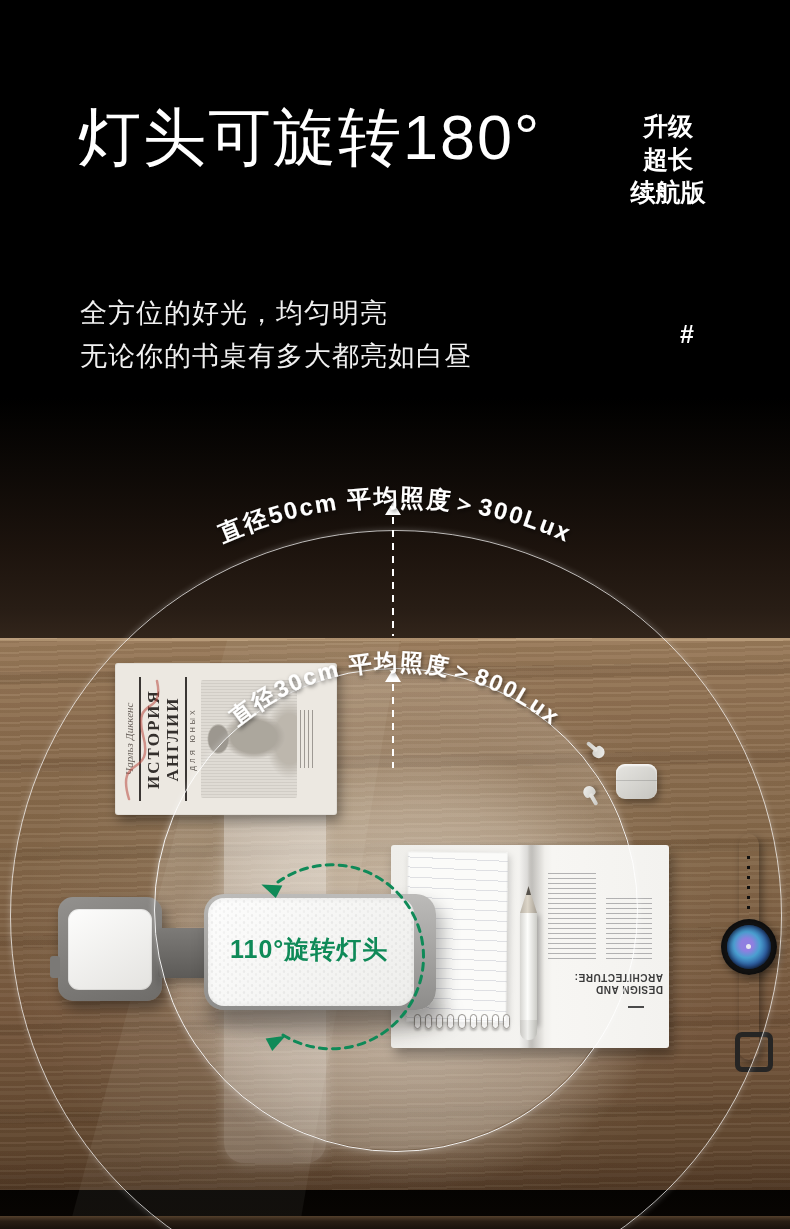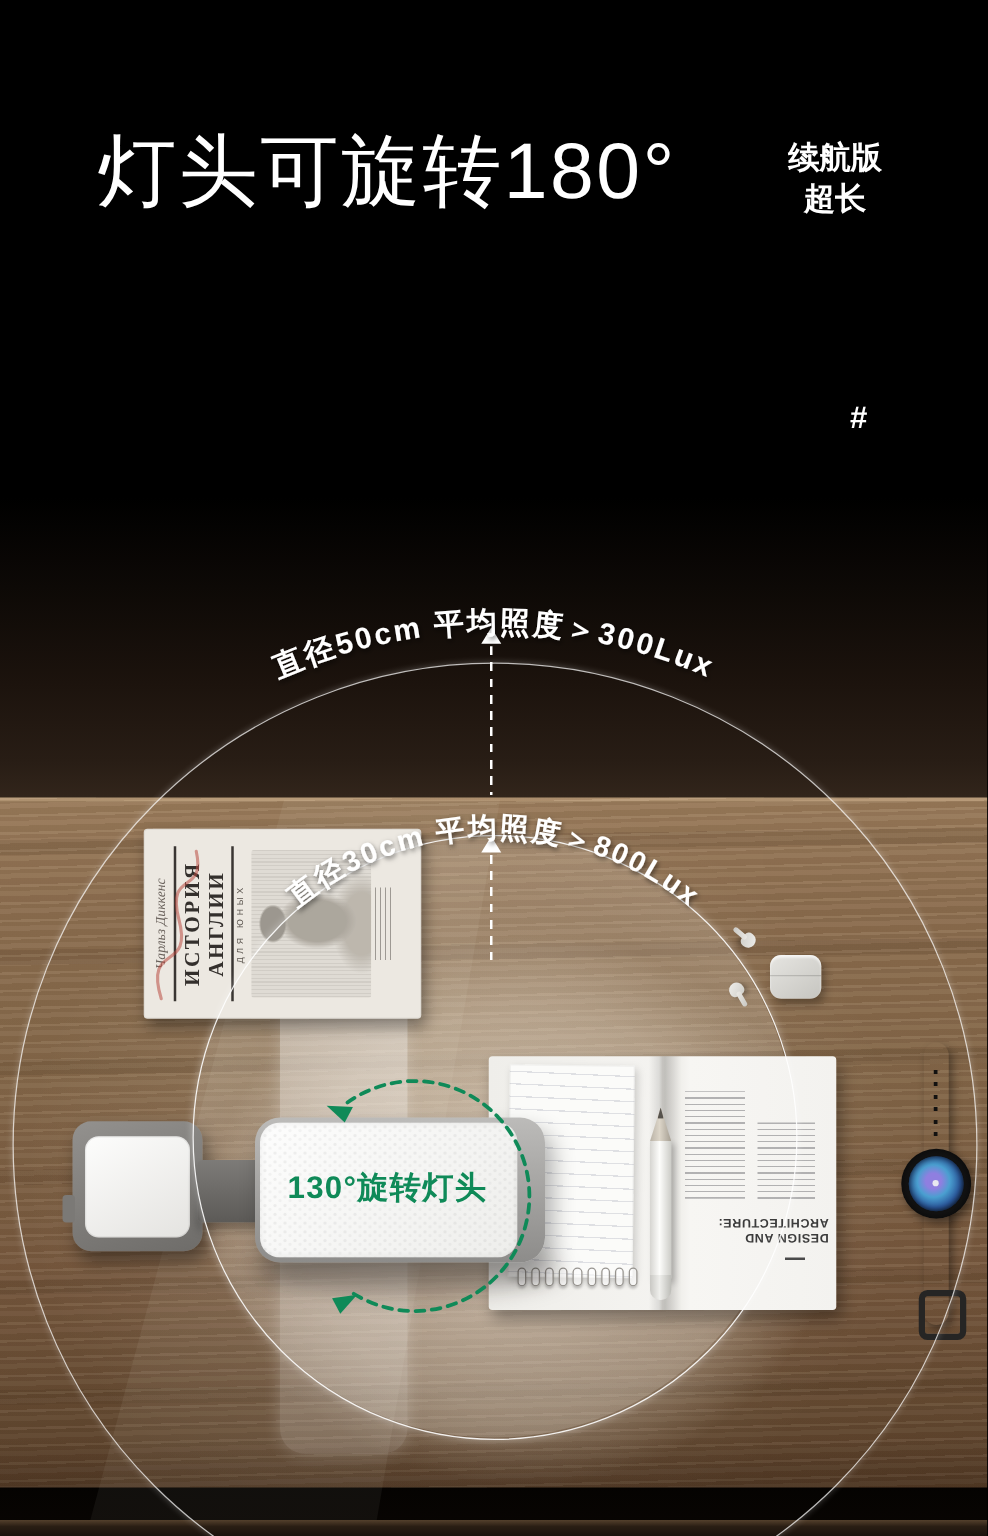--- a/index.html
+++ b/index.html
@@ -151,24 +151,29 @@
 </head>
 <body>
 
 <div id="stage" style="--accent-green: #0f8a58; --line-white: #ffffff;">
 
   <div class="abs main-title">
     <div>灯头可旋转180°</div>
   </div>
 
   <div class="abs badge">
+    <div>升级</div>
+    <div>超长</div>
     <div>续航版</div>
-    <div>超长</div>
-  </div>
-
+  </div>
+
+  <div class="abs subtitle">
+    <div>全方位的好光，均匀明亮</div>
+    <div>无论你的书桌有多大都亮如白昼</div>
+  </div>
 
   <div class="abs hash">#</div>
 
   <div class="abs wall"></div>
   <div class="abs desk"></div>
   <div class="abs grain"></div>
   <div class="abs light-wedge"></div>
   <div class="abs light-pool"></div>
   <div class="abs inner-glow"></div>
   <div class="abs front-shade"></div>
@@ -262,15 +267,15 @@
       <textPath href="#arcInner" startOffset="50%" text-anchor="middle">直径30cm 平均照度＞800Lux</textPath>
     </text>
 
     <g>
       <path d="M 283 1035 A 92 92 0 1 0 278 882" fill="none" stroke="#0f8a58" stroke-width="3" stroke-dasharray="7 6" stroke-linecap="round"></path>
       <polygon points="-11,2 8,-7 8,7" transform="translate(272,888) rotate(28)" fill="#0f8a58"></polygon>
       <polygon points="-11,0 8,-7 8,7" transform="translate(276,1041) rotate(152)" fill="#0f8a58"></polygon>
     </g>
   </svg>
 
-  <div class="abs rotation-label">130°旋转灯头</div>
+  <div class="abs rotation-label">110°旋转灯头</div>
 
 </div>
 
 </body></html>

